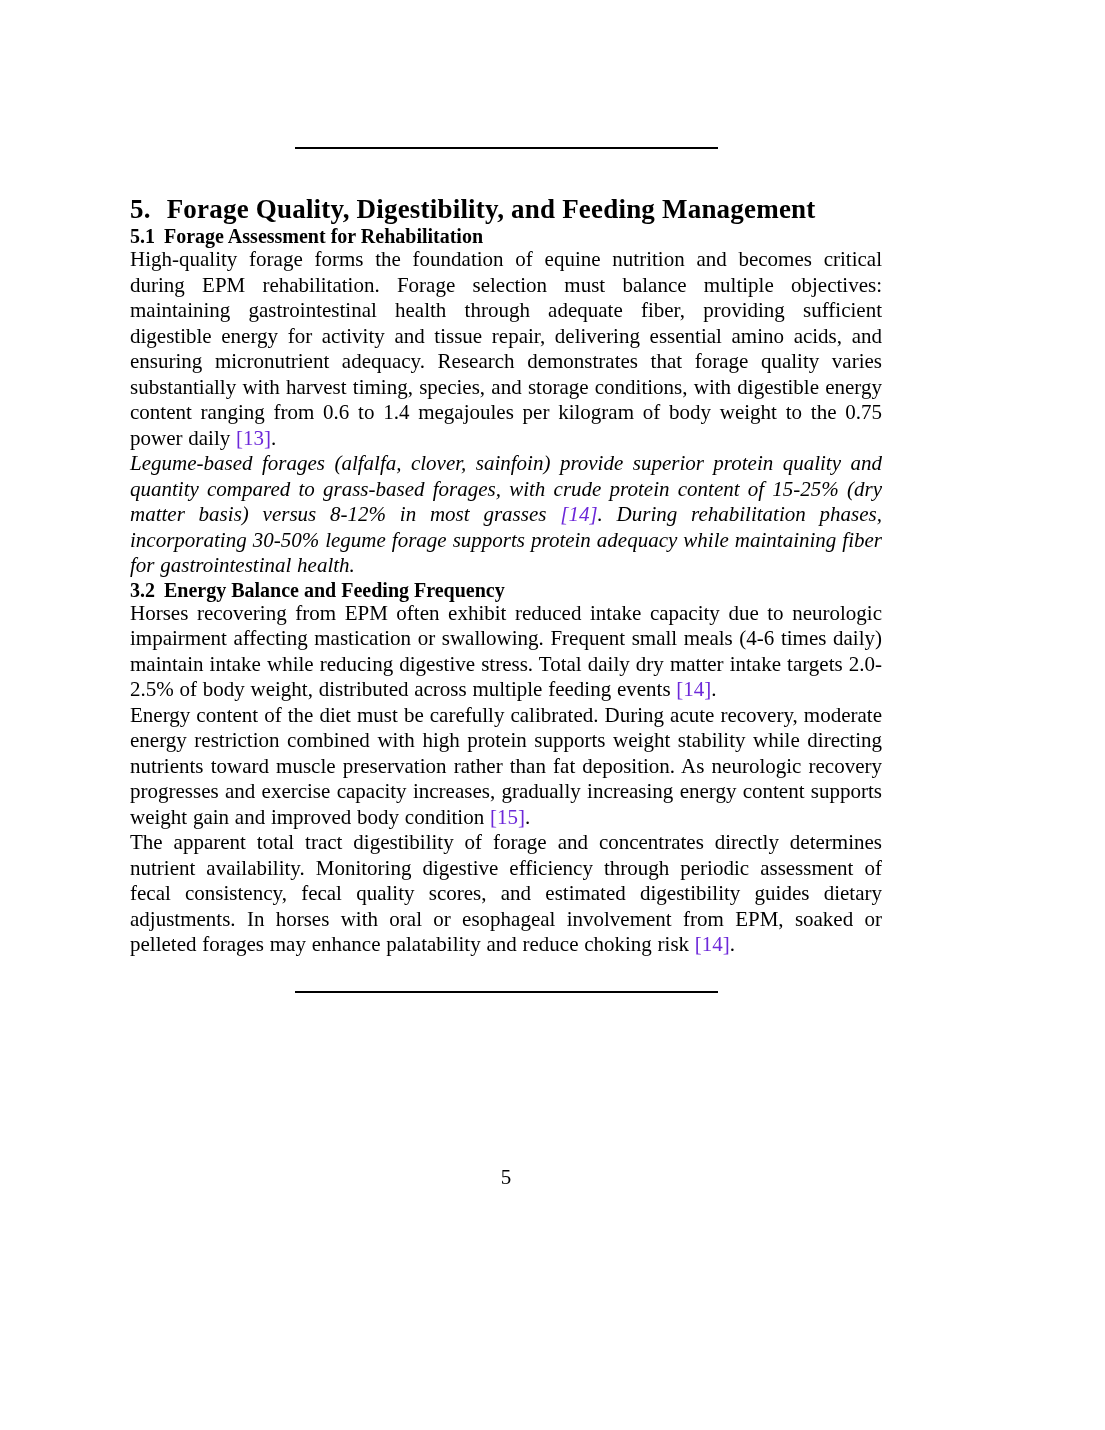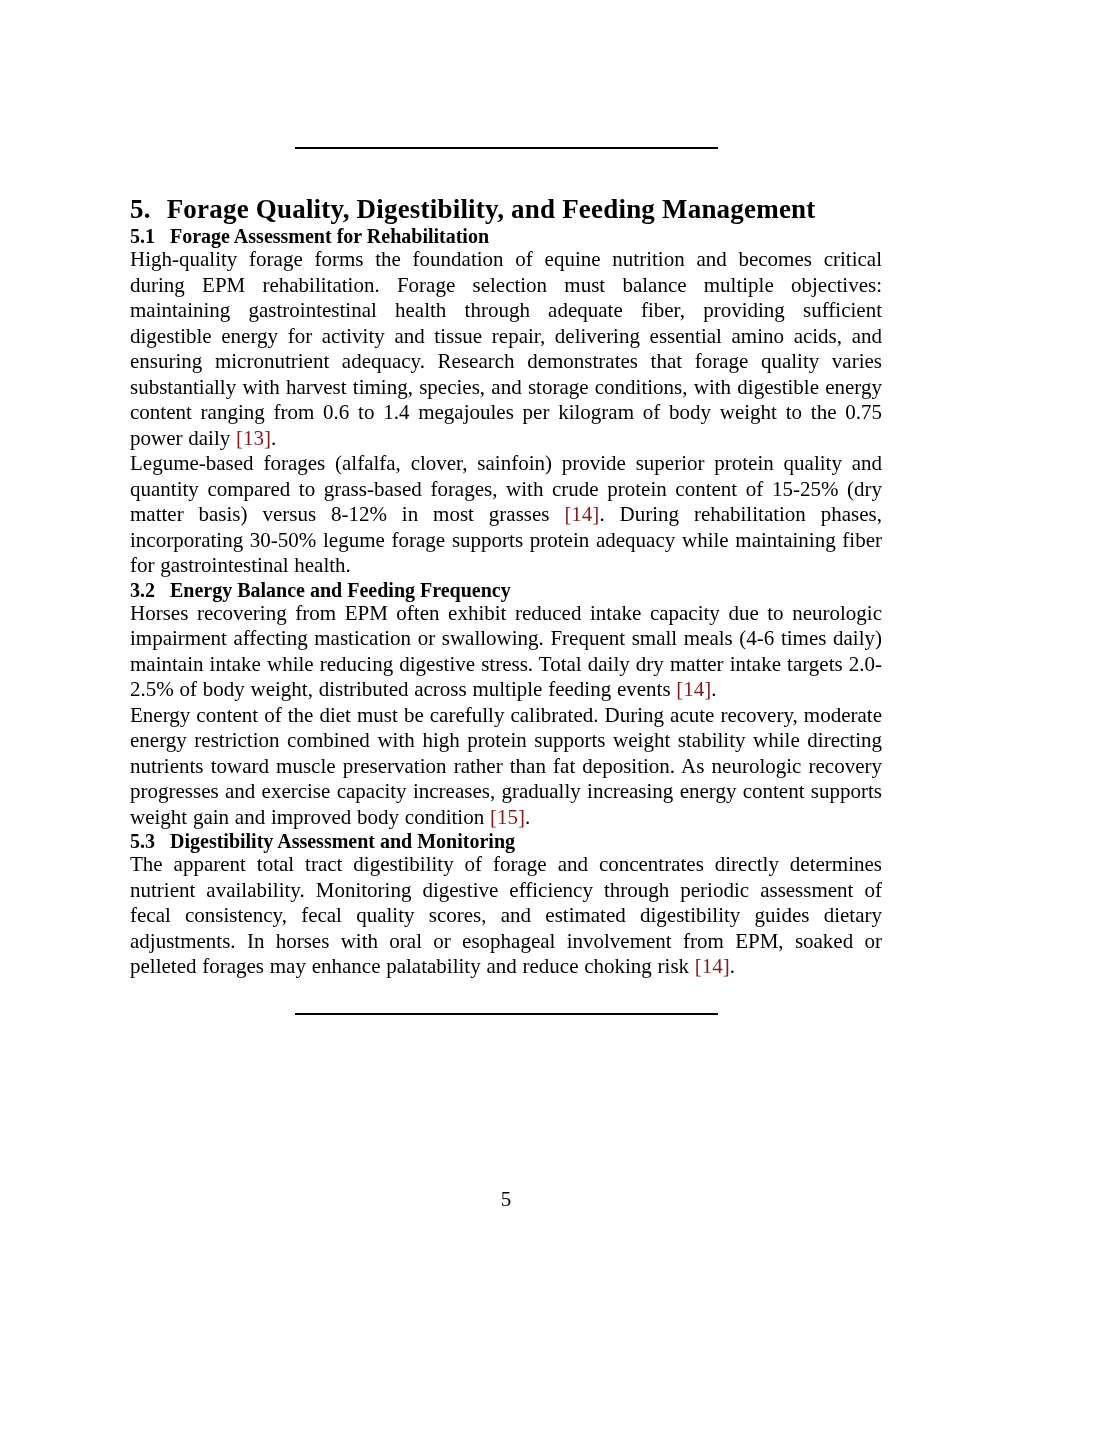--- a/index.html
+++ b/index.html
@@ -35,39 +35,39 @@
   h1.section-heading .secnum {
     margin-right: 16px;
   }
   h2.subheading {
     font-size: 20px;
     line-height: 22px;
     font-weight: bold;
     margin: 0;
   }
   h2.subheading .subnum {
-    margin-right: 15px;
+    margin-right: 9px;
   }
   .sub51 { margin-top: 22px; }
   .sub52 { margin-top: 37px; }
   .sub53 { margin-top: 37px; }
   p.body-par {
     font-size: 21px;
     line-height: 25.5px;
     text-align: justify;
     margin: 0;
     word-spacing: 0.5px;
   }
   .p1 { margin-top: 15px; }
-  .p2 { margin-top: 17px; }
+  .p2 { margin-top: 17px; font-style: italic; }
   .p3 { margin-top: 16px; }
   .p4 { margin-top: 16px; }
   .p5 { margin-top: 18px; }
   .cite {
-    color: #7f1d1d;
+    color: #6d28d9;
     cursor: pointer;
     text-decoration: none;
   }
   hr.bottom-rule { margin-top: 33px; }
   .pageno {
     margin-top: 172px;
     text-align: center;
     font-size: 21px;
     line-height: 24px;
   }
@@ -86,21 +86,20 @@
   <p class="body-par p1">High-quality forage forms the foundation of equine nutrition and becomes critical during EPM rehabilitation. Forage selection must balance multiple objectives: maintaining gastrointestinal health through adequate fiber, providing sufficient digestible energy for activity and tissue repair, delivering essential amino acids, and ensuring micronutrient adequacy. Research demonstrates that forage quality varies substantially with harvest timing, species, and storage conditions, with digestible energy content ranging from 0.6 to 1.4 megajoules per kilogram of body weight to the 0.75 power daily <a class="cite">[13]</a>.</p>
 
   <p class="body-par p2">Legume-based forages (alfalfa, clover, sainfoin) provide superior protein quality and quantity compared to grass-based forages, with crude protein content of 15-25% (dry matter basis) versus 8-12% in most grasses <a class="cite">[14]</a>. During rehabilitation phases, incorporating 30-50% legume forage supports protein adequacy while maintaining fiber for gastrointestinal health.</p>
 
   <h2 class="subheading sub52"><span class="subnum">3.2</span><span>Energy Balance and Feeding Frequency</span></h2>
 
   <p class="body-par p3">Horses recovering from EPM often exhibit reduced intake capacity due to neurologic impairment affecting mastication or swallowing. Frequent small meals (4-6 times daily) maintain intake while reducing digestive stress. Total daily dry matter intake targets 2.0-2.5% of body weight, distributed across multiple feeding events <a class="cite">[14]</a>.</p>
 
   <p class="body-par p4">Energy content of the diet must be carefully calibrated. During acute recovery, moderate energy restriction combined with high protein supports weight stability while directing nutrients toward muscle preservation rather than fat deposition. As neurologic recovery progresses and exercise capacity increases, gradually increasing energy content supports weight gain and improved body condition <a class="cite">[15]</a>.</p>
 
-  <h2 class="subheading sub53"><span class="subnum">5.3</span><span>Digestibility Assessment and Monitoring</span></h2>
 
   <p class="body-par p5">The apparent total tract digestibility of forage and concentrates directly determines nutrient availability. Monitoring digestive efficiency through periodic assessment of fecal consistency, fecal quality scores, and estimated digestibility guides dietary adjustments. In horses with oral or esophageal involvement from EPM, soaked or pelleted forages may enhance palatability and reduce choking risk <a class="cite">[14]</a>.</p>
 
   <hr class="rule bottom-rule">
 
   <div class="pageno">5</div>
 
 </div>
 
 </body></html>

